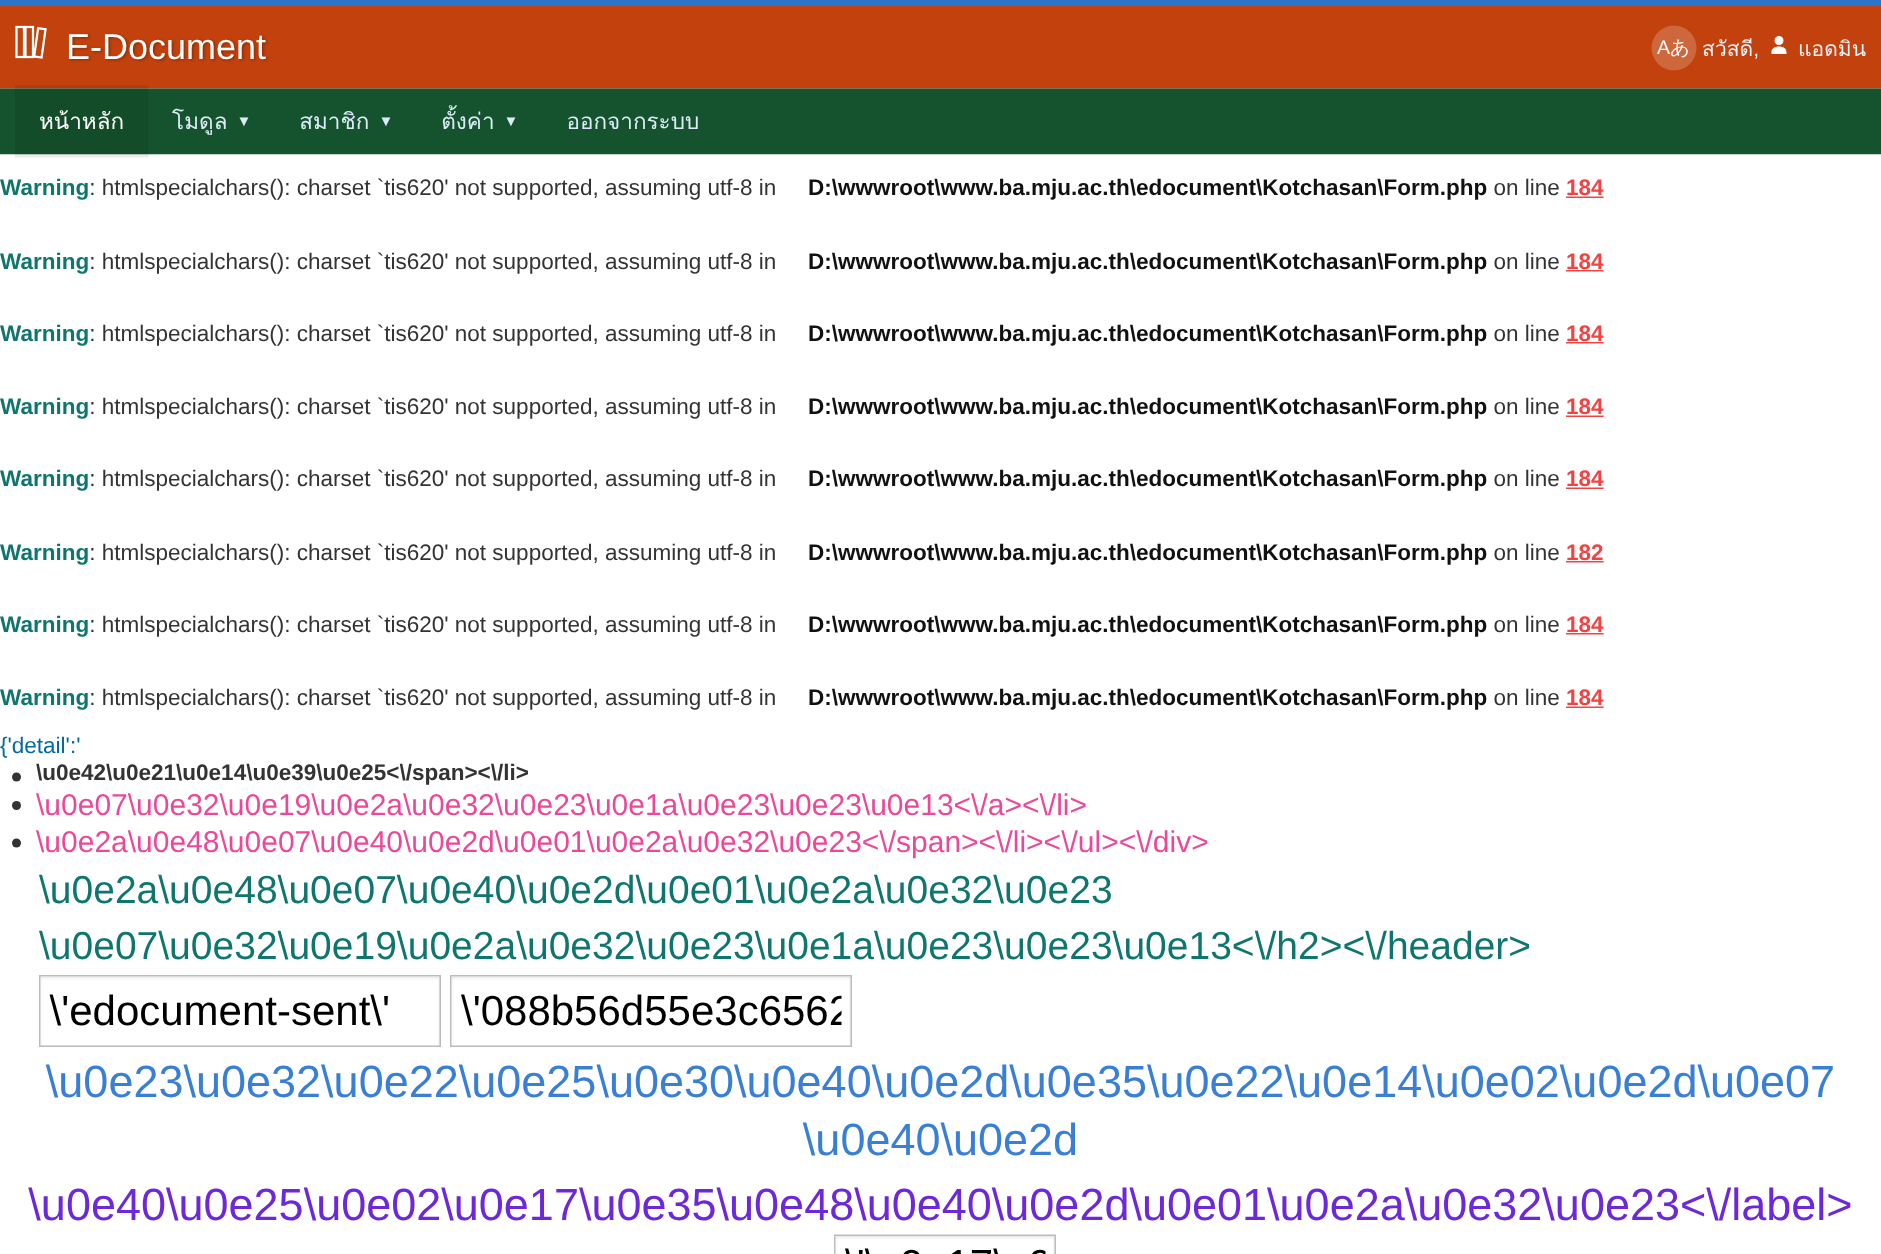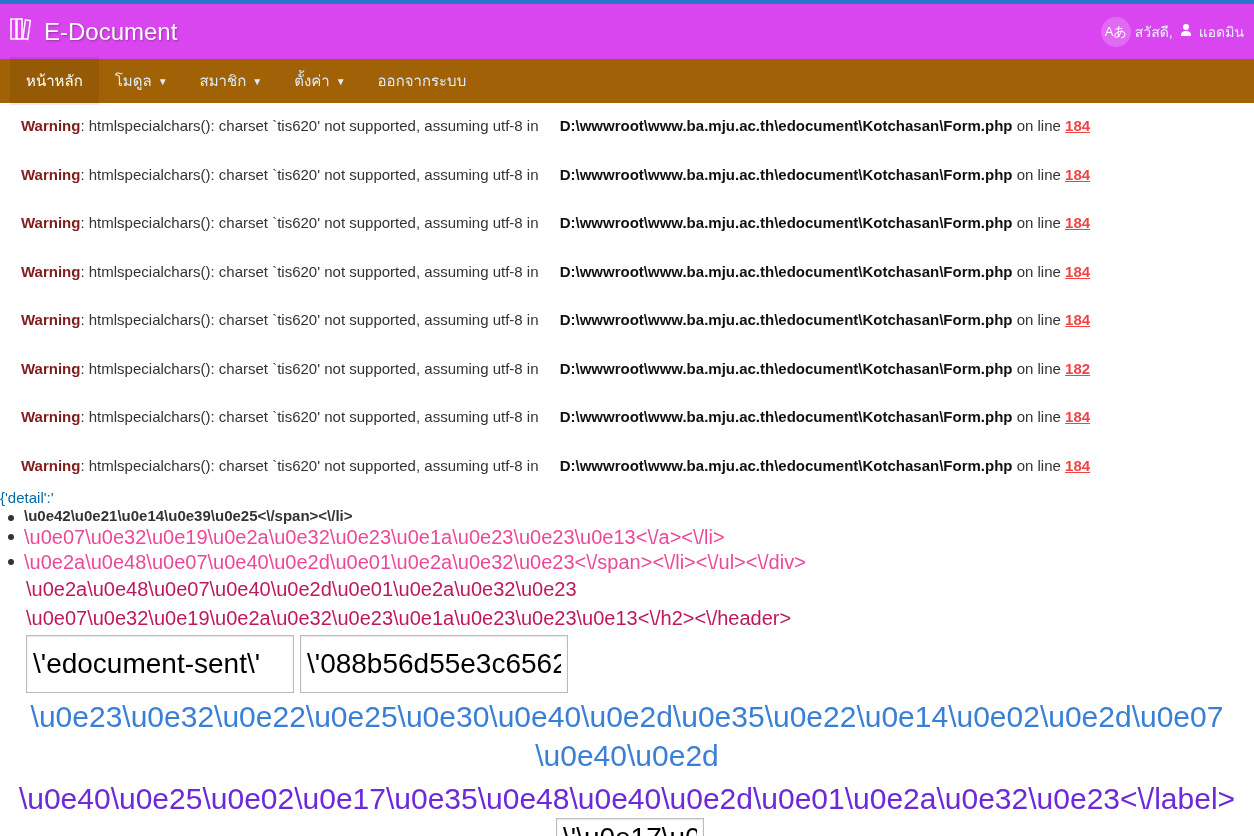--- a/index.html
+++ b/index.html
@@ -1,41 +1,41 @@
 <!DOCTYPE html>
 <html><head>
 <meta charset="utf-8">
 <style>
 * { margin: 0; padding: 0; box-sizing: border-box; }
 body { font-family: Arial, sans-serif; font-size: 14px; background: #f8f8f8; width: 1254px; overflow-x: hidden; }
 .topbar { background: #2b74c9; height: 4px; }
-.header { background: #d946ef; display: flex; justify-content: space-between; padding: 24px 10px; height: 55px; }
+.header { background: #c2410c; display: flex; justify-content: space-between; padding: 24px 10px; height: 55px; }
 .brand { display: flex; align-items: center; color: #fff; font-size: 24px; text-shadow: 1px 1px 2px rgba(0,0,0,0.3); }
 .brand-icon { margin-right: 6px; }
 .header-right { display: flex; align-items: center; color: #eaf2fb; font-size: 14px; gap: 4px; }
 .lang-btn { background: rgba(255,255,255,0.2); border-radius: 50%; width: 30px; height: 30px; display: flex; align-items: center; justify-content: center; color: #fff; font-size: 13px; }
 .user-icon { margin: 0 2px; }
-.navbar { background: #a16207; display: flex; align-items: center; padding: 0 10px; height: 44px; }
+.navbar { background: #14532d; display: flex; align-items: center; padding: 0 10px; height: 44px; }
 .nav-item { color: #ddebf9; padding: 12px 16px; font-size: 15px; cursor: pointer; display: flex; align-items: center; }
 .nav-item.active { background: rgba(0,0,0,0.08); color: #fff; }
 .caret { margin-left: 6px; font-size: 10px; }
 .content { background: #fff; padding: 0; }
 .warn-block { padding: 10px 0 10px 0; font-size: 15px; color: #333; line-height: 1.5; }
 .warn-line { padding: 2px 0; }
-.warn-b { font-weight: bold; color: #7f1d1d; padding-left: 21px; }
+.warn-b { font-weight: bold; color: #0f766e; }
 .warn-path { font-weight: bold; color: #111; margin-left: 17px; }
 .warn-ln { font-weight: bold; color: #ef4444; text-decoration: underline; }
 .detail-text { color: #0369a1; font-size: 15px; padding-left: 0; }
 .bullet-row { display: flex; align-items: flex-start; padding: 1px 0 1px 2px; }
 .bullet-dot { width: 6px; height: 6px; background: #333; border-radius: 50%; margin: 8px 10px 0 6px; flex-shrink: 0; }
 .bullet-text { color: #333; font-size: 15px; font-weight: bold; }
 .bullet-link { color: #ec4899; font-size: 20px; text-align: right; }
-.big-link { color: #be185d; font-size: 20px; line-height: 1.25; padding: 2px 26px; display: block; }
+.big-link { color: #0f766e; font-size: 26px; line-height: 1.25; padding: 2px 26px; display: block; }
 .input-row { display: flex; gap: 6px; padding: 2px 26px; }
-.input-box { border: 1px solid #bbb; background: #fff; font-size: 28px; padding: 2px 6px; width: 268px; height: 58px; font-family: Arial, sans-serif; box-shadow: inset 0 1px 2px rgba(0,0,0,0.1); }
+.input-box { border: 1px solid #bbb; background: #fff; font-size: 28px; padding: 2px 6px; width: 268px; height: 48px; font-family: Arial, sans-serif; box-shadow: inset 0 1px 2px rgba(0,0,0,0.1); }
 .label-row { display: flex; align-items: center; padding: 2px 26px; font-size: 30px; color: #3a7fd6; line-height: 1.3; white-space: nowrap; flex-direction: column; }
 .label-row-b { padding: 2px 26px; font-size: 30px; color: #3a7fd6; line-height: 1.3; white-space: nowrap; }
 .small-input { border: 1px solid #bbb; background: #fff; font-size: 28px; padding: 2px 6px; width: 148px; height: 40px; font-family: Arial, sans-serif; margin-left: 6px; box-shadow: inset 0 1px 2px rgba(0,0,0,0.1); }
 </style>
 </head>
 <body>
 
 <div class="topbar"></div>
 
 <div class="header">

